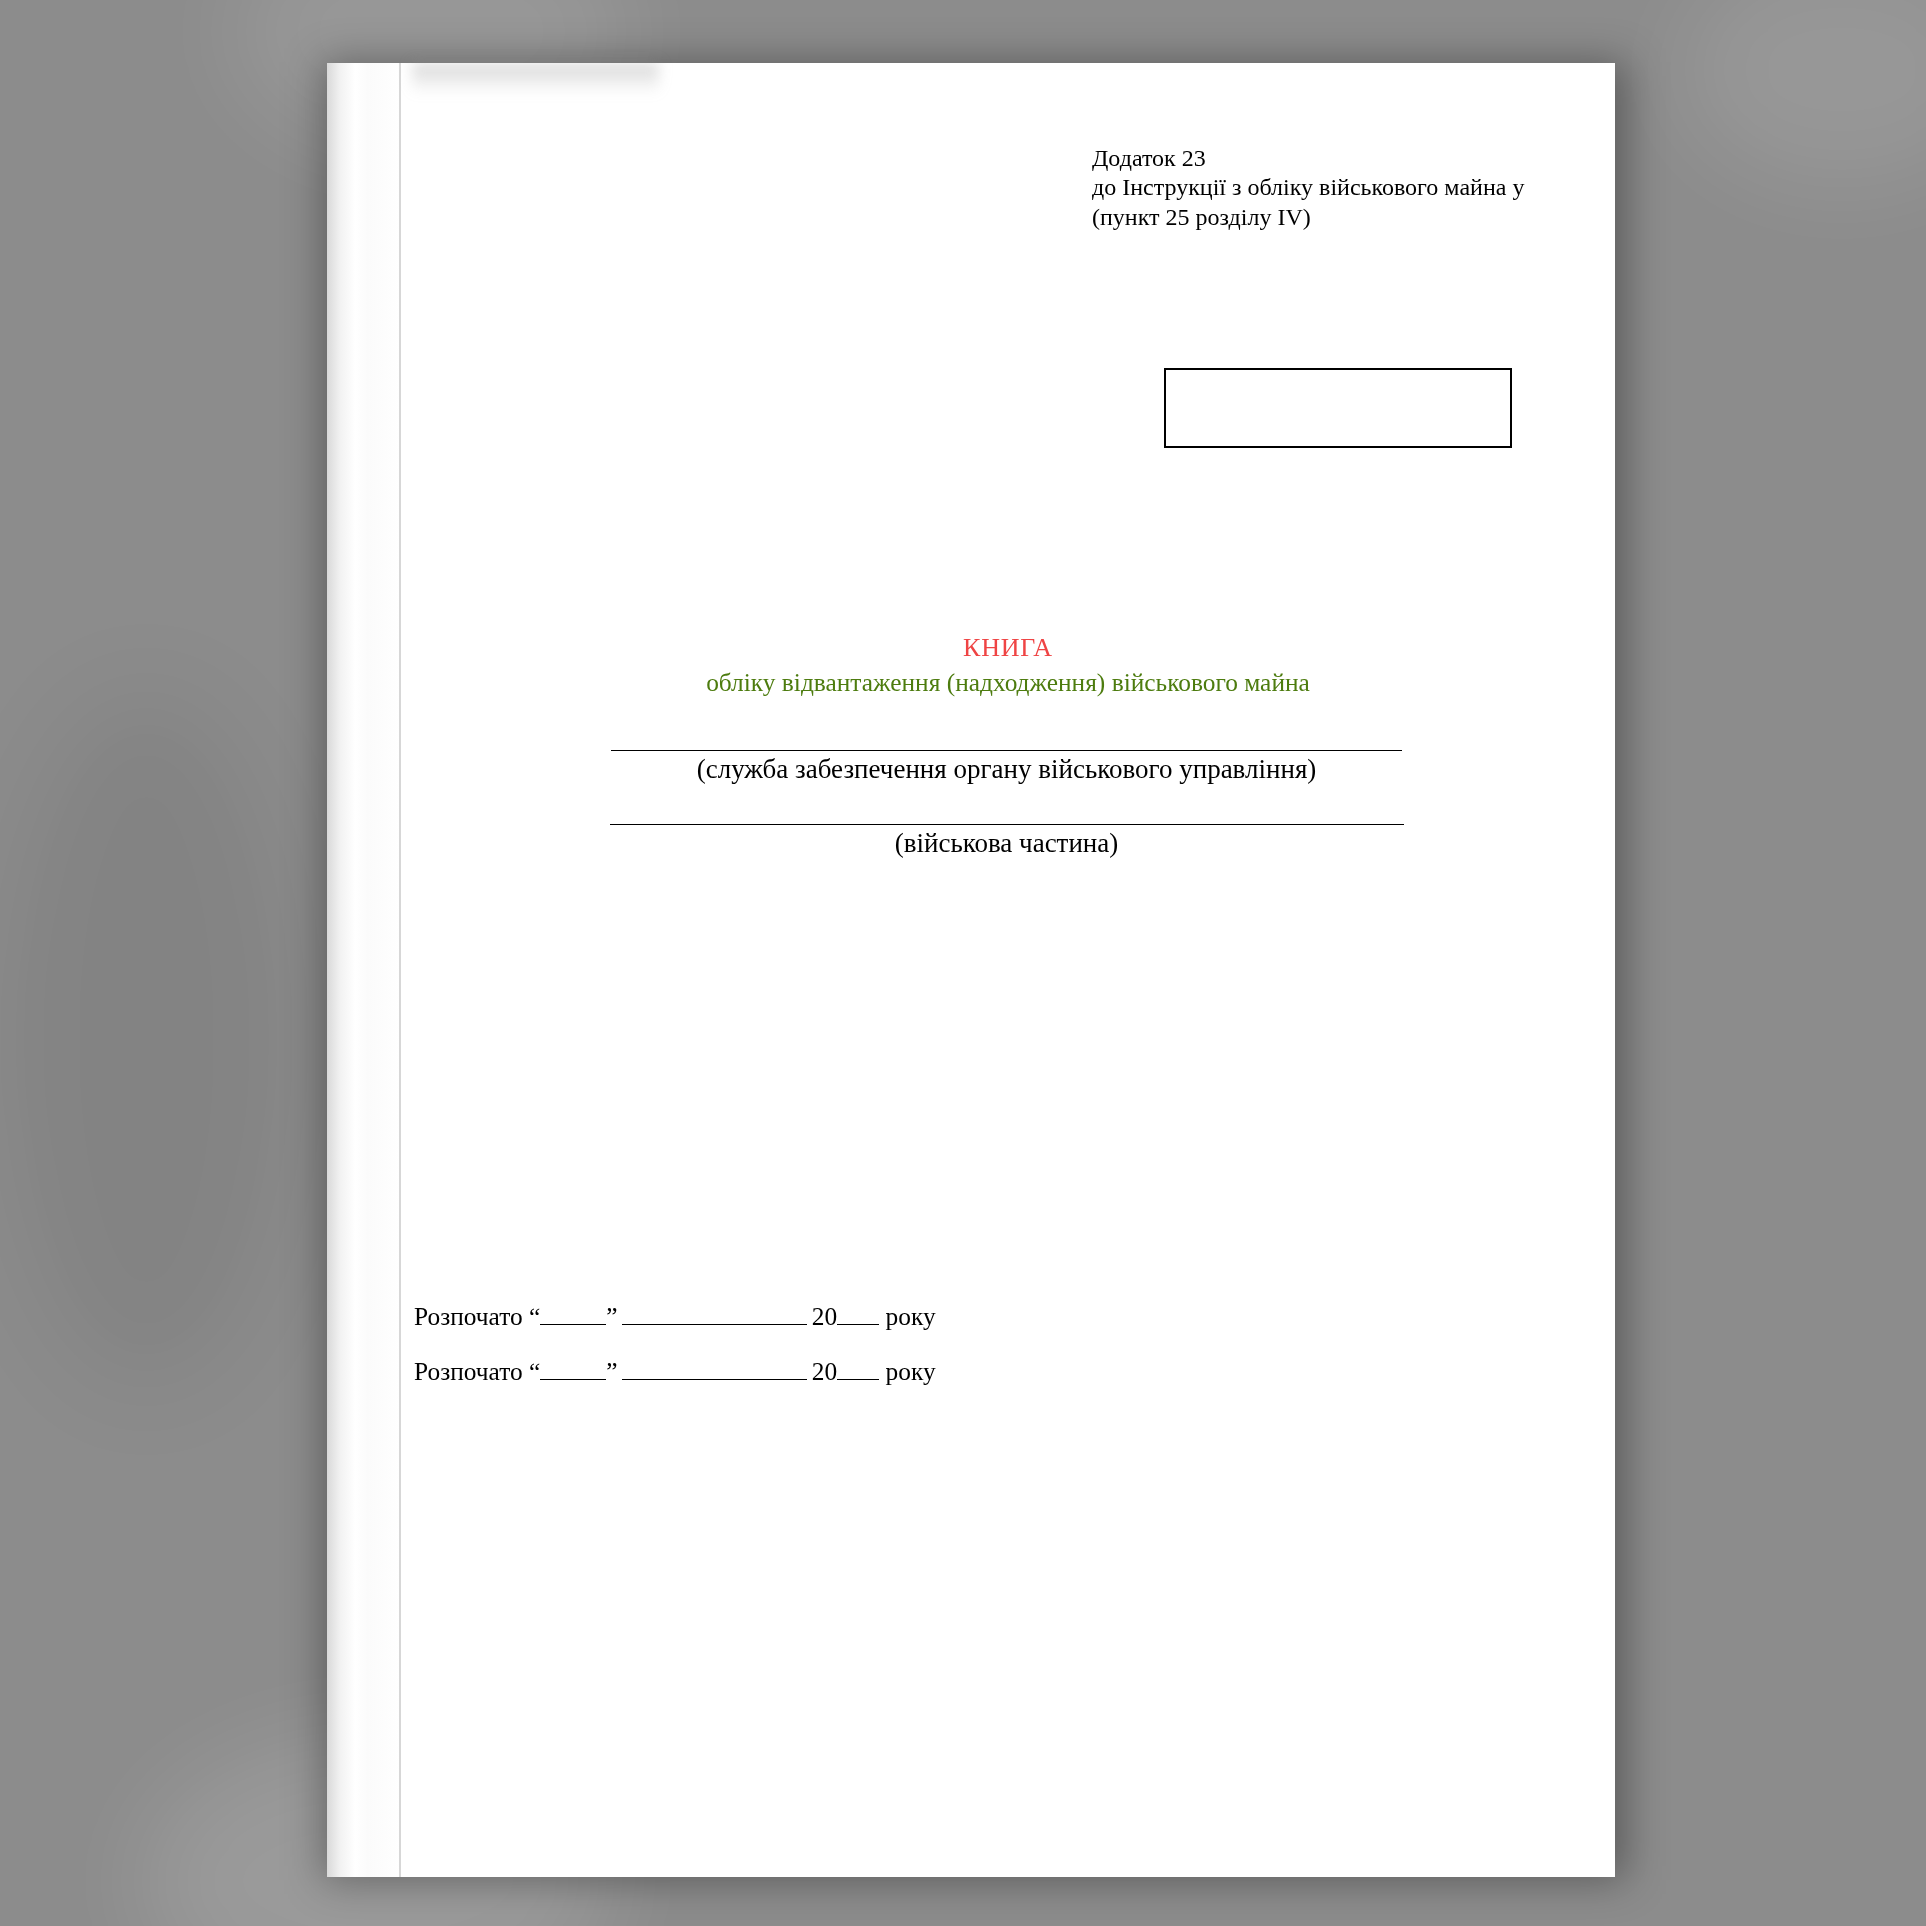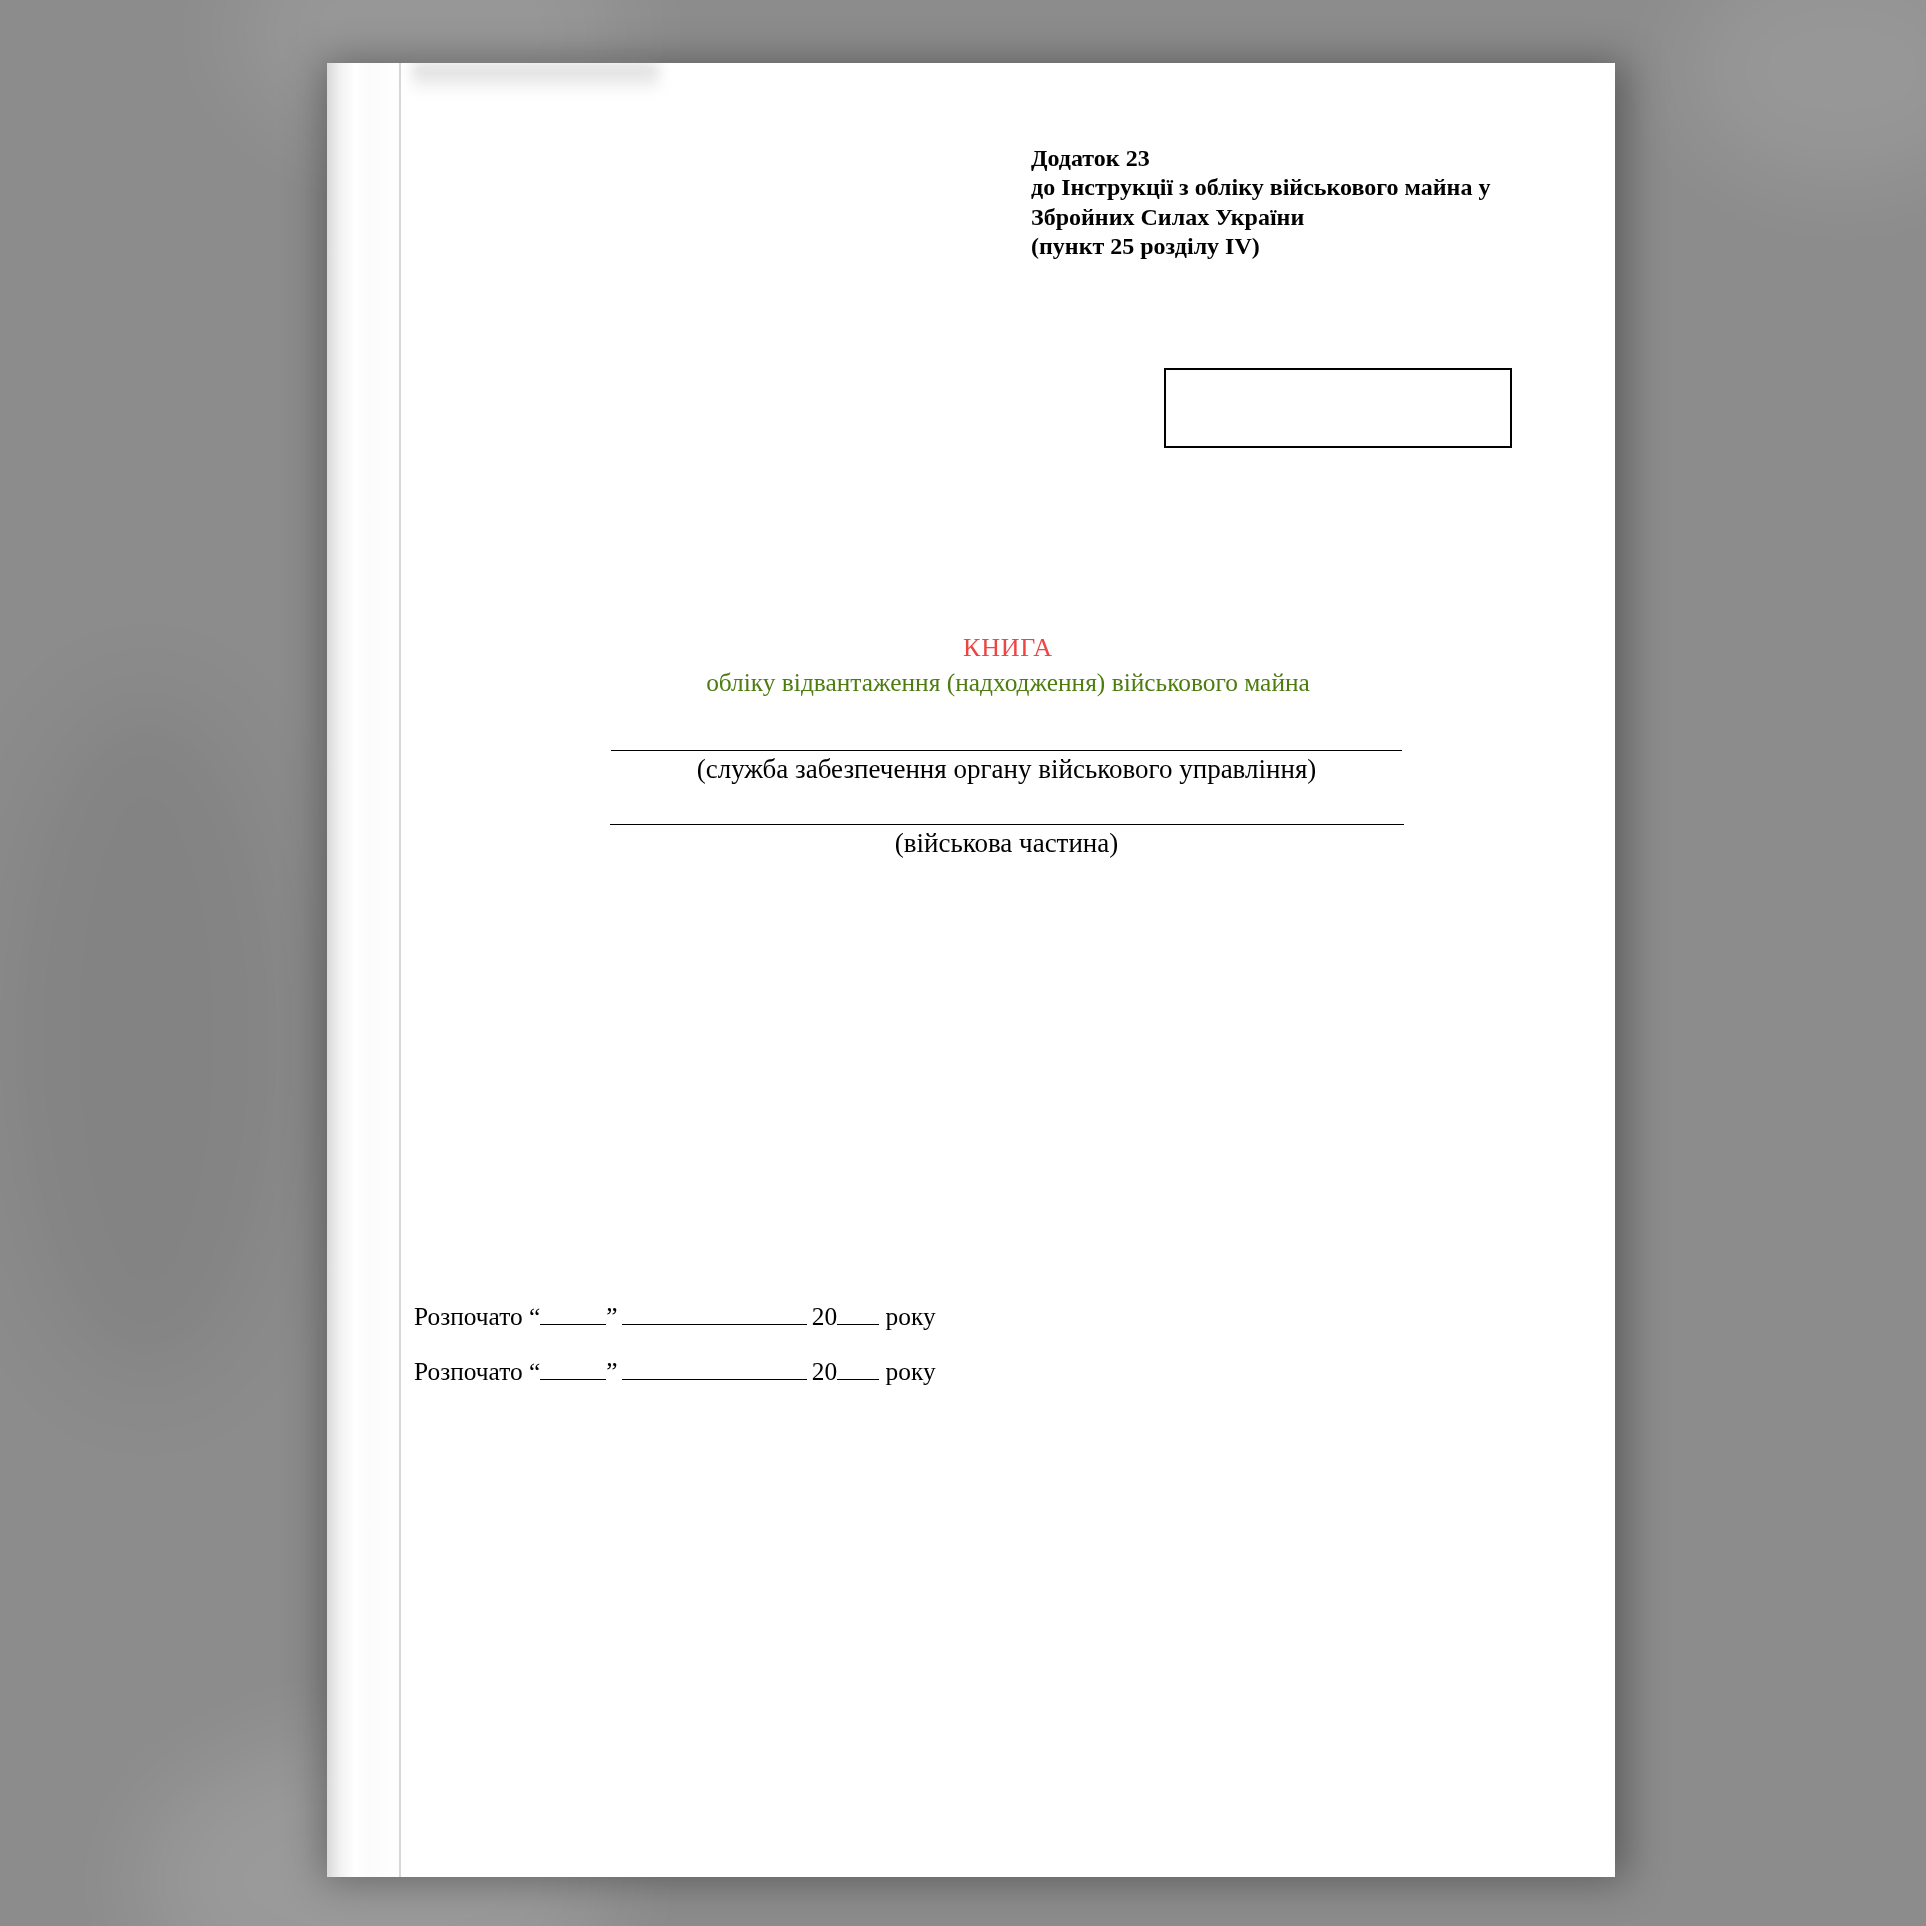--- a/index.html
+++ b/index.html
@@ -81,27 +81,26 @@
   .sheet {
     position: absolute;
     left: 74px;
     top: 0;
     right: 0;
     bottom: 0;
   }
 
   .appendix-block {
     position: absolute;
-    left: 630px;
+    left: 691px;
     top: 81px;
     width: 539px;
     font-size: 24px;
     line-height: 1.22;
     color: #000;
-    font-weight: bold;
   }
   .appendix-block div { white-space: nowrap; }
 
   .stamp-box {
     position: absolute;
     left: 763px;
     top: 305px;
     width: 348px;
     height: 80px;
     border: 2.3px solid #000;
@@ -179,21 +178,20 @@
 
   <div class="spine"></div>
   <div class="spine-line"></div>
   <div class="page-top-smudge"></div>
 
   <div class="sheet">
 
     <div class="appendix-block">
       <div>Додаток 23</div>
       <div>до Інструкції з обліку військового майна у</div>
-      <div>Збройних Силах України</div>
       <div>(пункт 25 розділу IV)</div>
     </div>
 
     <div class="stamp-box"></div>
 
     <div class="title-block">
       <div class="title-main">КНИГА</div>
       <div class="title-sub">обліку відвантаження (надходження) військового майна</div>
     </div>
 

